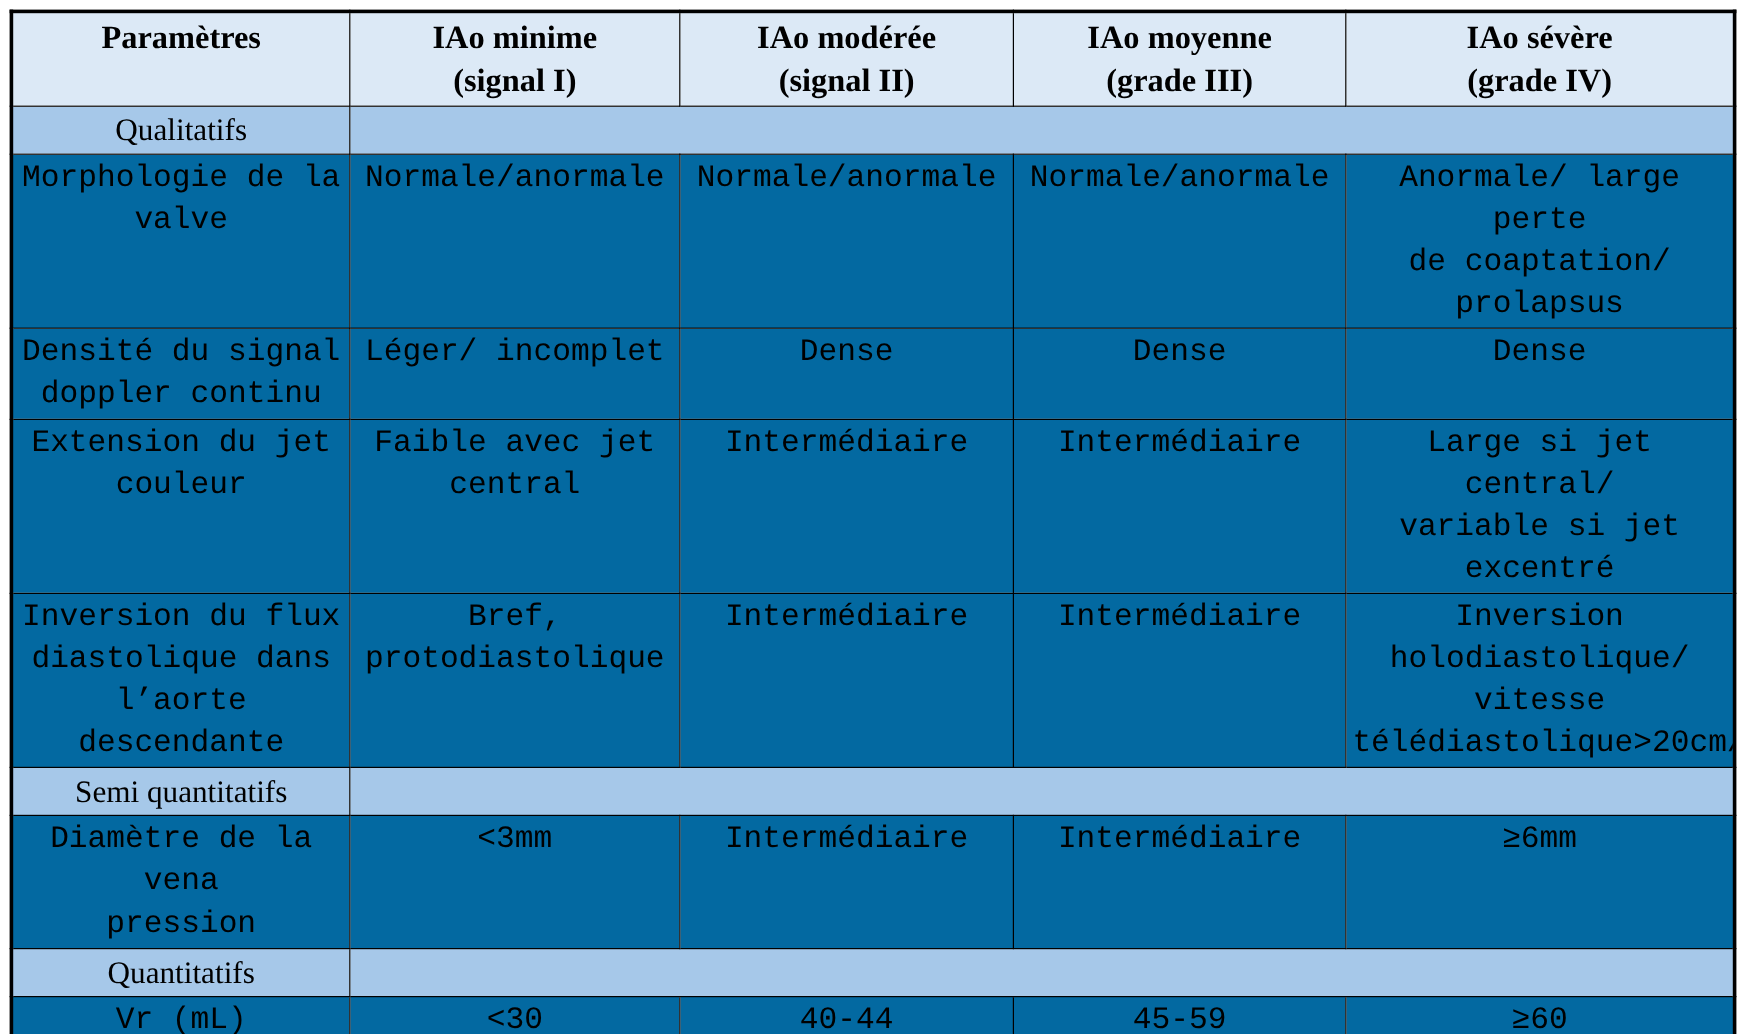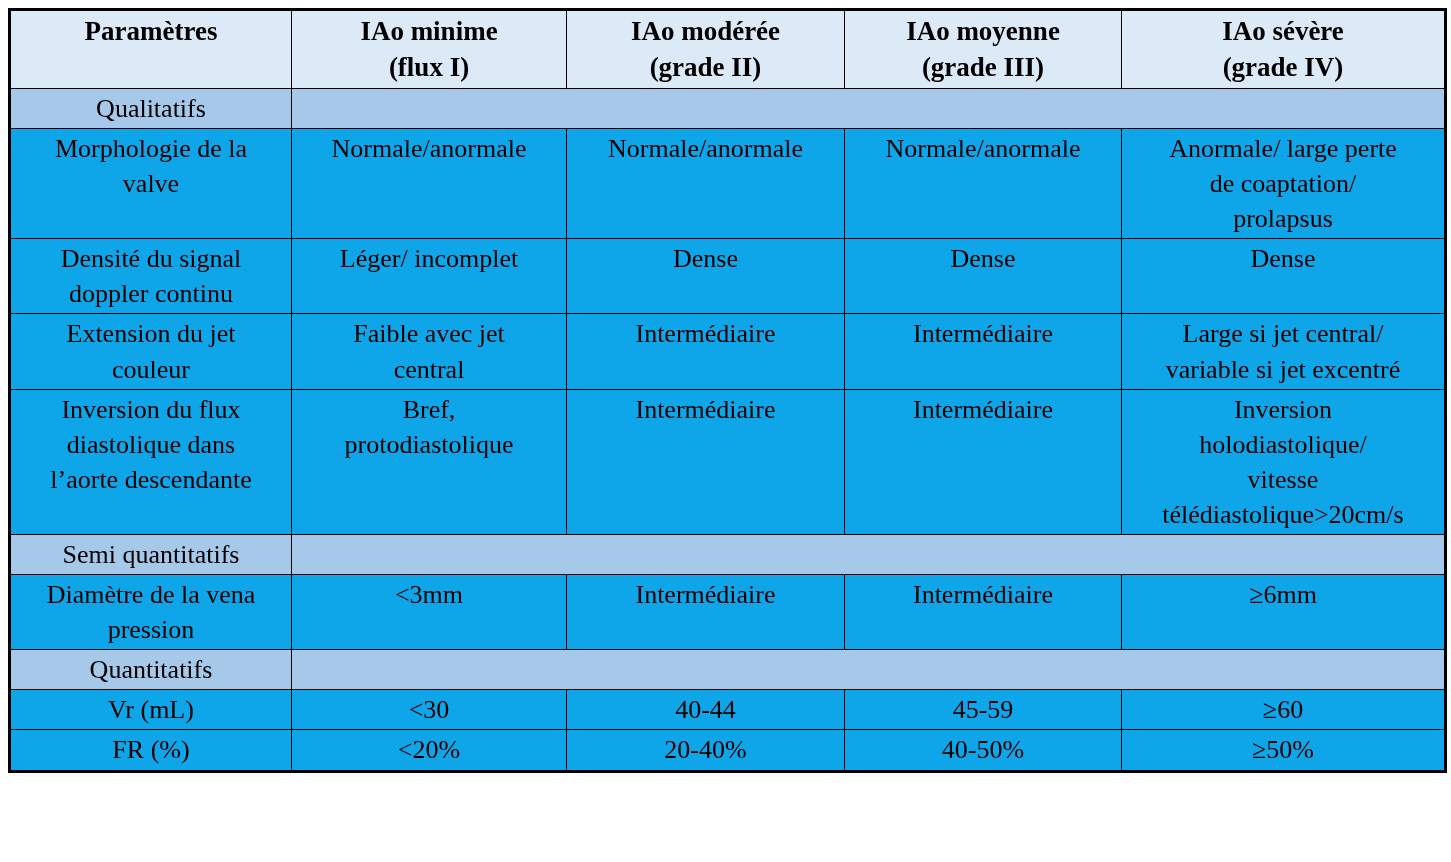--- a/index.html
+++ b/index.html
@@ -40,43 +40,44 @@
     font-weight: bold;
     font-size: 27px;
   }
   .grading-table .section-title,
   .grading-table .section-fill {
     background: var(--section-bg, #a6c8e9);
     font-weight: normal;
   }
   .grading-table td.param-cell,
   .grading-table td.value-cell {
-    background: #0ea5e9;
+    background: #0369a1;
     font-weight: normal;
+    font-family: Liberation Mono, monospace;
   }
 </style>
 </head>
 <body>
 
 <table class="grading-table">
   <colgroup>
     <col style="width:282px">
     <col style="width:275px">
     <col style="width:278px">
     <col style="width:277px">
     <col style="width:324px">
   </colgroup>
   <thead>
     <tr id="header-row" style="height:77px">
       <th>Paramètres</th>
 
     <th>IAo minime
-(flux I)</th>
+(signal I)</th>
         <th>IAo modérée
-(grade II)</th>
+(signal II)</th>
         <th>IAo moyenne
 (grade III)</th>
         <th>IAo sévère
 (grade IV)</th>
       </tr>
   </thead>
   <tbody id="table-body">
       <tr style="height: 34px;">
         <td class="section-title">Qualitatifs</td>
         <td class="section-fill" colspan="4"></td>

